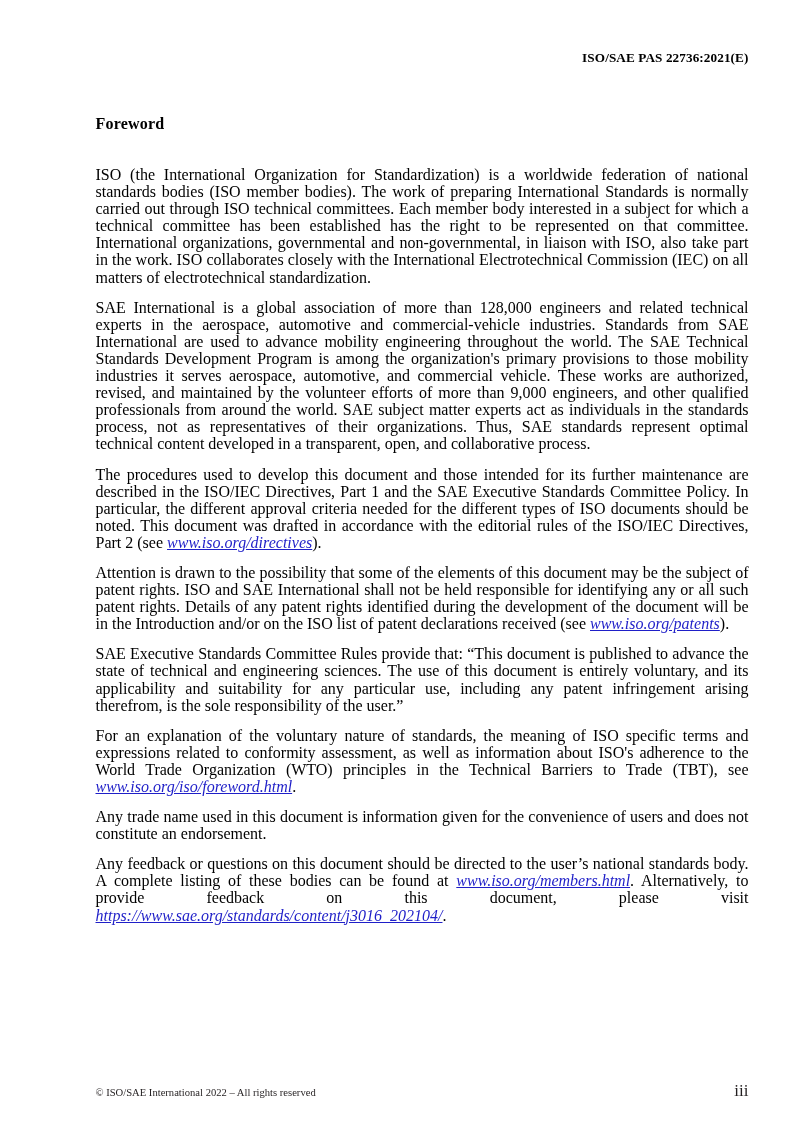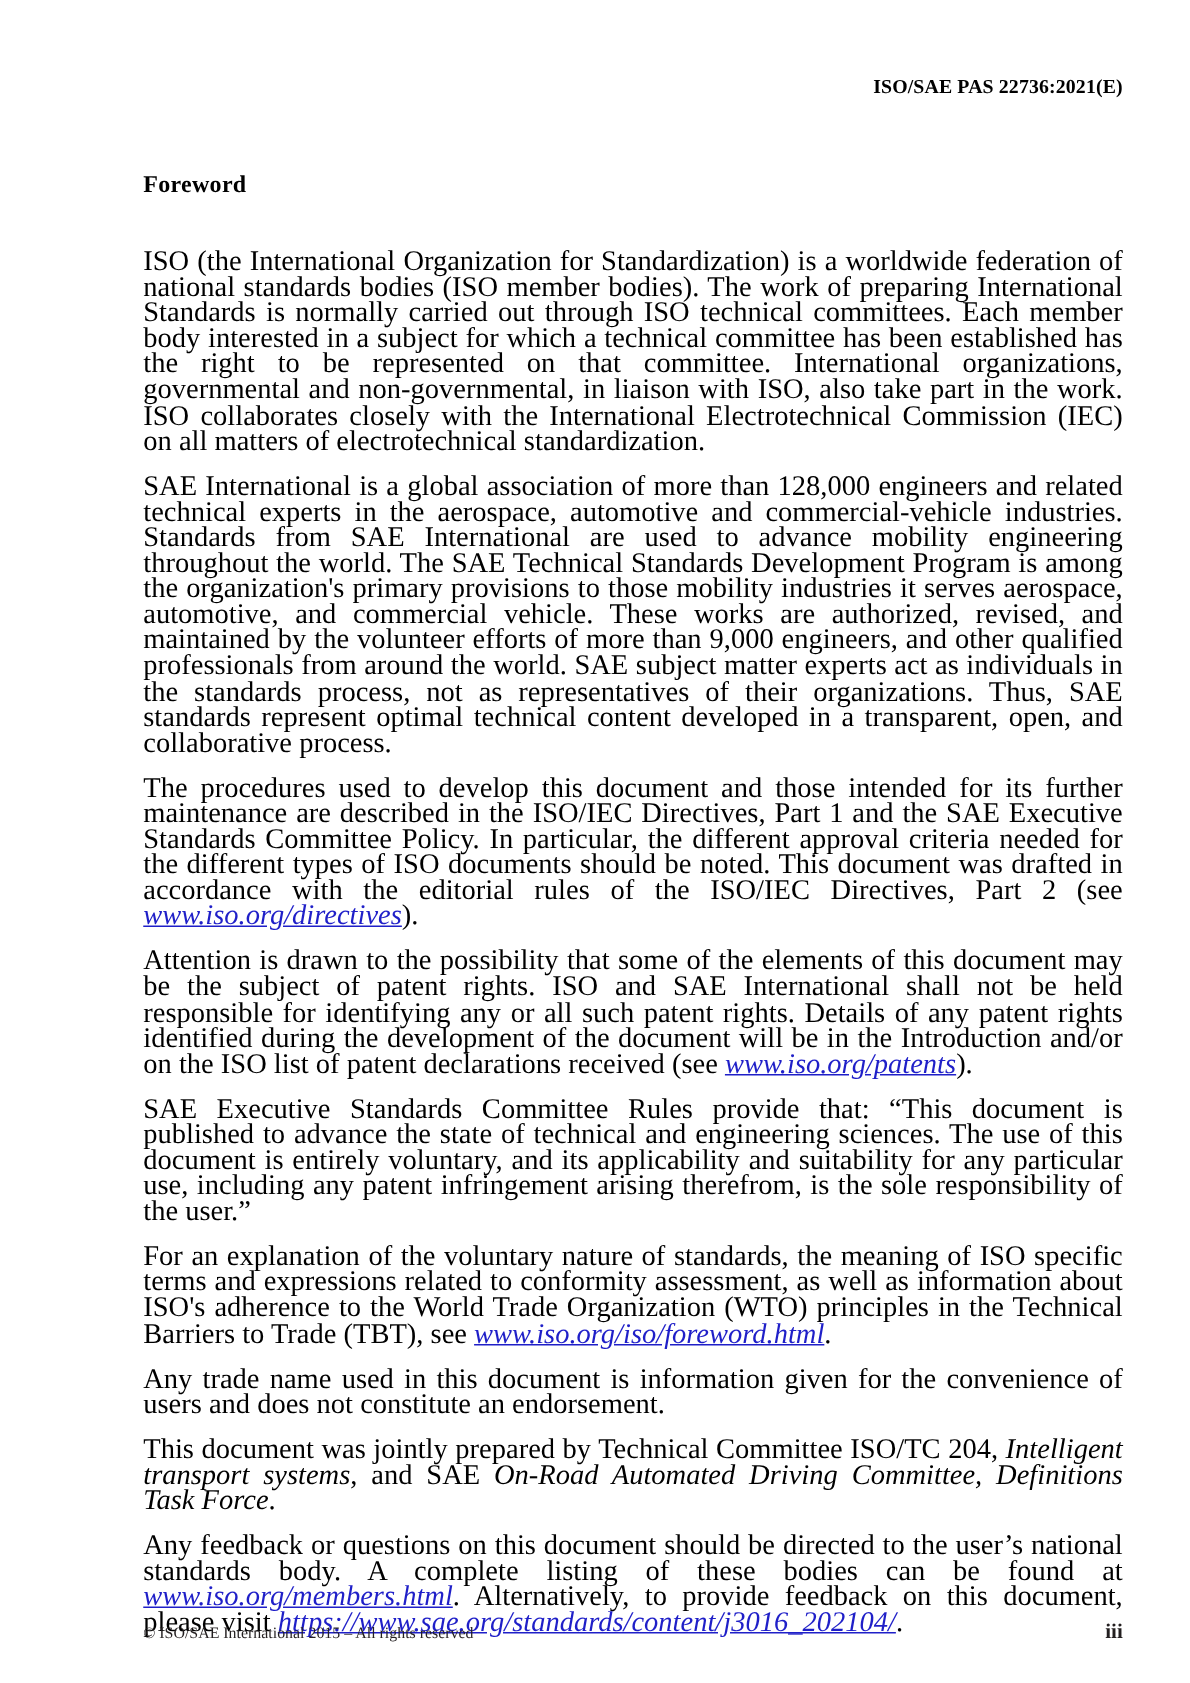--- a/index.html
+++ b/index.html
@@ -50,21 +50,21 @@
 
   
   .body-block {
     position: absolute;
     left: 91px;
     top: 156px;
     width: 653px;
   }
   p.para {
     margin: 0 0 13px 0;
-    font-size: 19px;
+    font-size: 16px;
     line-height: 17.1px;
     text-align: justify;
     text-justify: inter-word;
     hyphens: none;
     color: #000;
   }
   p.para:last-child { margin-bottom: 0; }
 
   .lnk {
     color: #1f1fc8;
@@ -80,22 +80,22 @@
     left: 91px;
     top: 1071px;
     width: 653px;
     display: flex;
     align-items: baseline;
     justify-content: space-between;
     font-size: 10.6px;
     color: #231f20;
   }
   .doc-footer .folio {
-    font-size: 14px;
-    font-weight: bold;
+    font-size: 17px;
+    font-weight: normal;
   }
 </style>
 </head>
 <body>
 
 <div class="page">
 
   <div class="doc-header">ISO/SAE PAS 22736:2021(E)</div>
 
   <h1 class="page-title">Foreword</h1>
@@ -109,25 +109,24 @@
     <p class="para"><span>The procedures used to develop this document and those intended for its further maintenance are described in the ISO/IEC Directives, Part 1 and the SAE Executive Standards Committee Policy. In particular, the different approval criteria needed for the different types of ISO documents should be noted. This document was drafted in accordance with the editorial rules of the ISO/IEC Directives, Part 2 (see </span><a class="lnk" href="#">www.iso.org/directives</a><span>).</span></p>
 
     <p class="para"><span>Attention is drawn to the possibility that some of the elements of this document may be the subject of patent rights. ISO and SAE International shall not be held responsible for identifying any or all such patent rights. Details of any patent rights identified during the development of the document will be in the Introduction and/or on the ISO list of patent declarations received (see </span><a class="lnk" href="#">www.iso.org/patents</a><span>).</span></p>
 
     <p class="para">SAE Executive Standards Committee Rules provide that: “This document is published to advance the state of technical and engineering sciences. The use of this document is entirely voluntary, and its applicability and suitability for any particular use, including any patent infringement arising therefrom, is the sole responsibility of the user.”</p>
 
     <p class="para"><span>For an explanation of the voluntary nature of standards, the meaning of ISO specific terms and expressions related to conformity assessment, as well as information about ISO's adherence to the World Trade Organization (WTO) principles in the Technical Barriers to Trade (TBT), see </span><a class="lnk" href="#">www.iso.org/iso/foreword.html</a><span>.</span></p>
 
     <p class="para">Any trade name used in this document is information given for the convenience of users and does not constitute an endorsement.</p>
 
-    <p class="para"><span>This document was jointly prepared by Technical Committee ISO/TC 204, </span><span class="ital">Intelligent transport systems</span><span>, and SAE </span><span class="ital">On-Road Automated Driving Committee, Definitions Task Force</span><span>.</span></p>
 
 
     <p class="para"><span>Any feedback or questions on this document should be directed to the user’s national standards body. A complete listing of these bodies can be found at </span><a class="lnk" href="#">www.iso.org/members.html</a><span>. Alternatively, to provide feedback on this document, please visit </span><a class="lnk" href="#">https://www.sae.org/standards/content/j3016_202104/</a><span>.</span></p>
 
   </div>
 
   <div class="doc-footer">
-    <span>© ISO/SAE International 2015 – All rights reserved</span>
+    <span>© ISO/SAE International 2022 – All rights reserved</span>
     <span class="folio">iii</span>
   </div>
 
 </div>
 
 </body></html>

